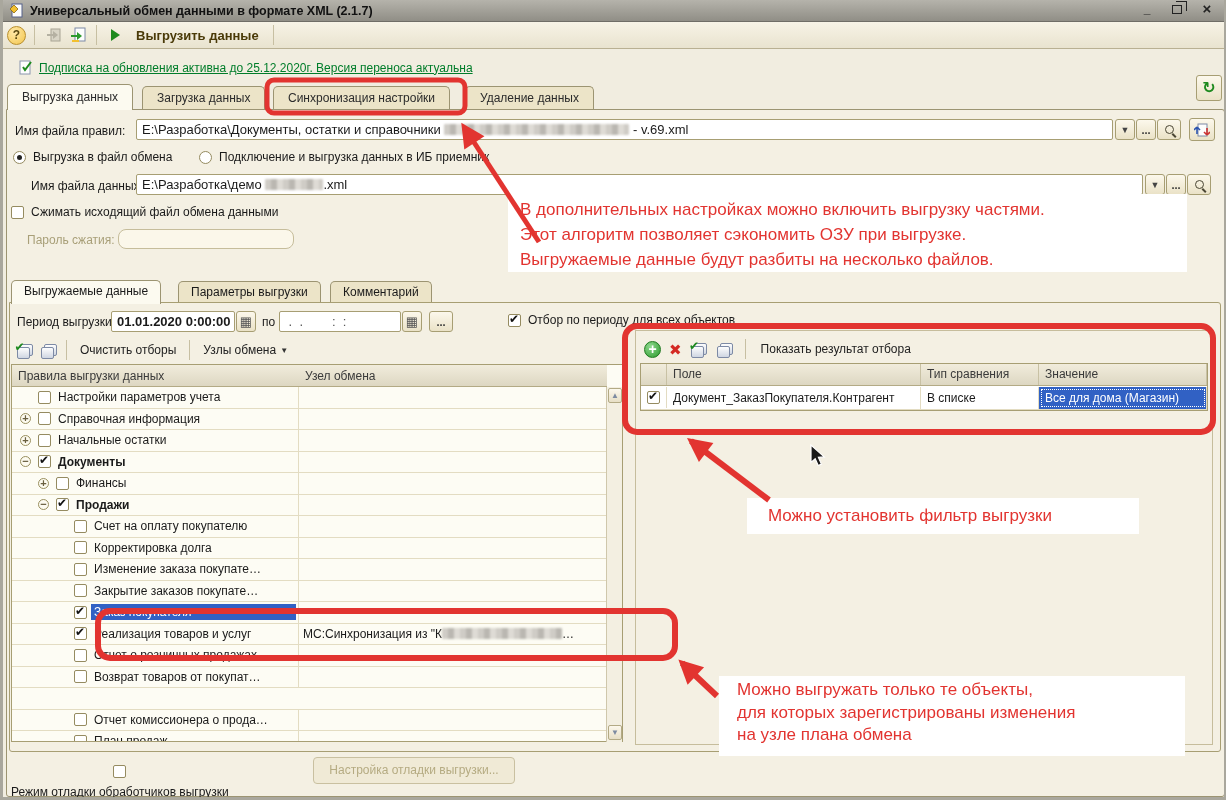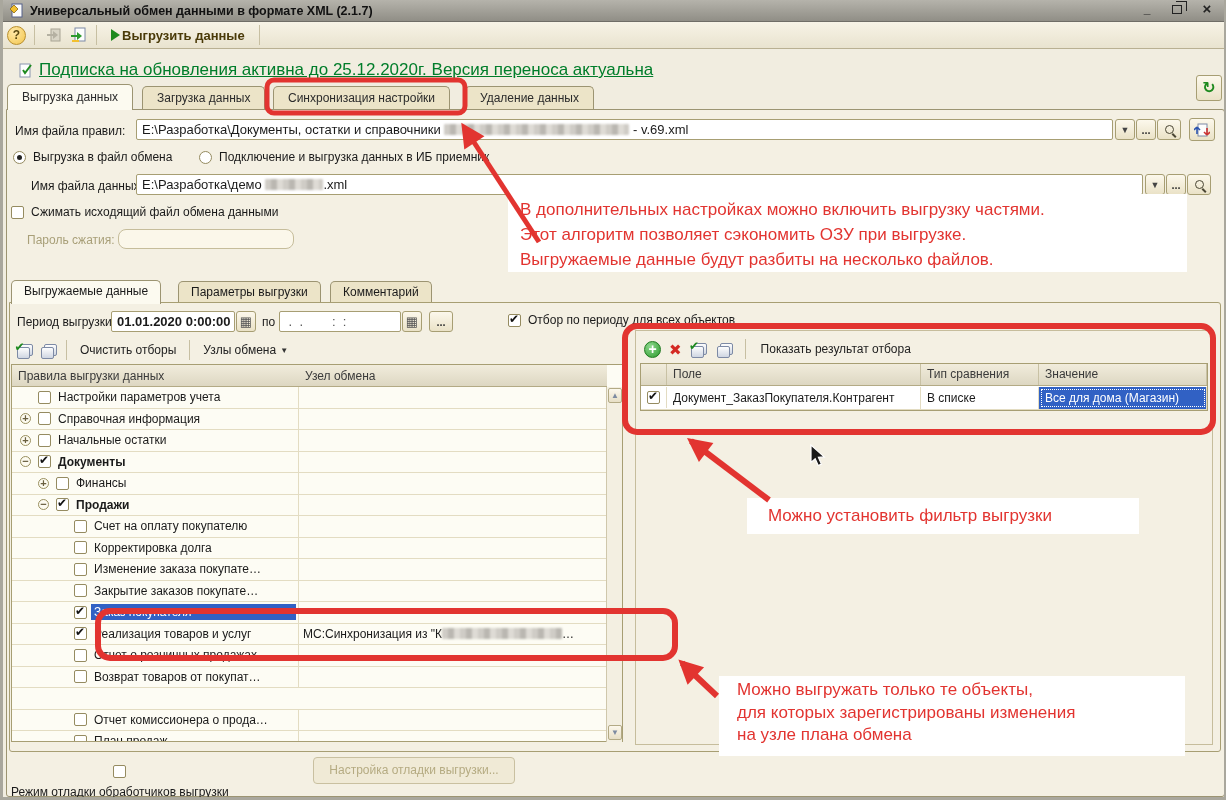--- a/index.html
+++ b/index.html
@@ -23,26 +23,26 @@
   .restore-glyph { display:inline-block; width:10px; height:9px; border:1.5px solid #222; position:relative; margin-top:3px;}
   .restore-glyph::before { content:""; position:absolute; left:3px; top:-5px; width:10px; height:9px; border:1.5px solid #222; border-left:none; border-bottom:none;}
   
   .toolbar { left:0; top:22px; width:100%; height:27px;
     background:linear-gradient(180deg,#f7f3e6,#e9e3cf);
     border-bottom:1px solid #b9b092; display:flex; align-items:center; padding:0 4px; gap:5px;}
   .tb-sep { width:1px; height:20px; background:#c7bfa2; margin:0 3px;}
   .help-btn { width:19px; height:19px; border-radius:50%; background:radial-gradient(circle at 35% 30%,#ffe9a8,#f3c64e);
     border:1px solid #b98f2d; color:#5a4a12; font-weight:bold; text-align:center; line-height:17px; font-size:12px;}
   .tb-icon { width:20px; height:20px; display:flex; align-items:center; justify-content:center;}
-  .export-btn { display:flex; align-items:center; gap:2px; padding:2px 6px; }
+  .export-btn { display:flex; align-items:center; gap:16px; padding:2px 6px; }
   .play-glyph { width:0; height:0; border-left:9px solid #1e8a1e; border-top:6px solid transparent; border-bottom:6px solid transparent;}
   .export-label { font-weight:bold; color:#4a3a08; font-size:13px; }
   
   .subscription { left:16px; top:60px; display:flex; gap:6px; align-items:center;}
-  .sub-link { color:#007d2a; text-decoration:underline; font-size:17px;}
+  .sub-link { color:#007d2a; text-decoration:underline; font-size:12px;}
   .refresh-btn { left:1193px; top:75px; width:26px; height:26px;}
   .btn { background:linear-gradient(180deg,#fcf8ec,#eae2c7); border:1px solid #a79e73; border-radius:3px;
     display:flex; align-items:center; justify-content:center; cursor:default;}
   .refresh-glyph { color:#1f8a1f; font-weight:bold; font-size:16px; line-height:1;}
   
   .tab { position:absolute; top:86px; height:24px; padding:0 14px; line-height:22px; text-align:center;
     background:#ece4c8; border:1px solid #9c9472; border-bottom:none; border-radius:5px 5px 0 0; color:#2b2b2b;}
   .tab.active { top:84px; height:26px; background:#fcfaf0; line-height:25px; z-index:3;}
   .inner-tab { position:absolute; height:23px; padding:0 12px; line-height:21px;
     background:#ece4c8; border:1px solid #9c9472; border-bottom:none; border-radius:5px 5px 0 0;}

